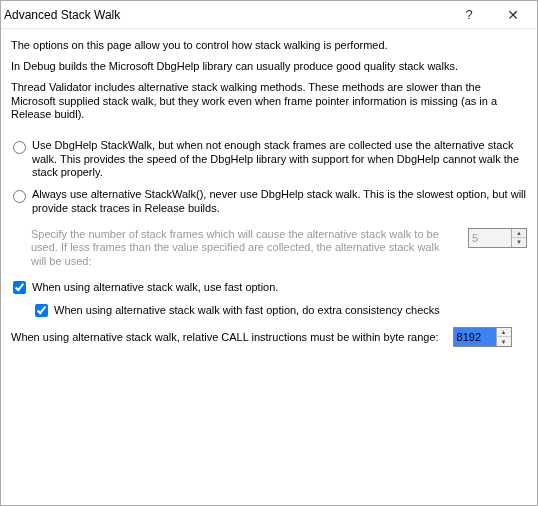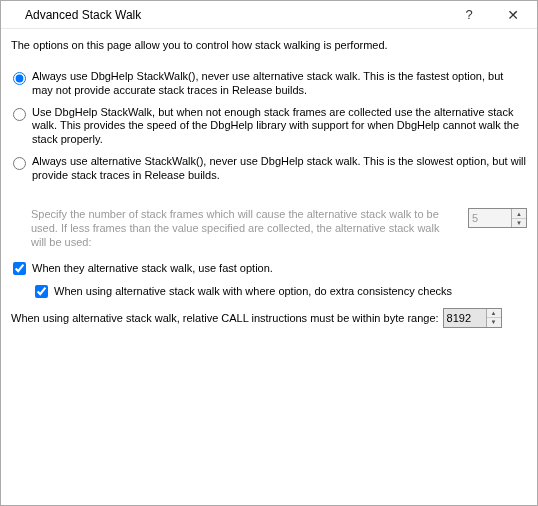--- a/index.html
+++ b/index.html
@@ -18,21 +18,21 @@
     border: 1px solid #aaa;
     display: flex;
     flex-direction: column;
   }
   .titlebar {
     height: 28px;
     background: #fff;
     border-bottom: 1px solid #e8e8e8;
     display: flex;
     align-items: center;
-    padding: 0 2px 0 24px;
+    padding: 0 2px 0 3px;
   }
   .titlebar .title {
     flex: 1;
     font-size: 12px;
   }
   .titlebar .tbtn {
     width: 44px;
     height: 26px;
     display: flex;
     align-items: center;
@@ -54,35 +54,35 @@
     display: flex;
     align-items: flex-start;
     margin: 6px 0 8px 0;
   }
   .radio-row input[type=radio] {
     margin: 2px 6px 0 2px;
     flex-shrink: 0;
   }
   .radio-row label { line-height: 1.25; }
   .indent-block {
-    margin: 18px 0 6px 20px;
+    margin: 4px 0 6px 20px;
     display: flex;
     align-items: flex-start;
     gap: 20px;
   }
   .indent-block .disabled-text {
     color: #9a9a9a;
     line-height: 1.25;
     flex: 1;
   }
   .spinbox {
     display: inline-flex;
     border: 1px solid #8a8a8a;
     height: 20px;
-    background: #e5e5e5;
+    background: #3b82f6;
   }
   .spinbox input {
     width: 42px;
     border: none;
     font-size: 11px;
     padding: 0 3px;
     outline: none;
     background: transparent;
   }
   .spinbox.disabled { background: #f4f4f4; }
@@ -111,21 +111,21 @@
     margin: 6px 0 4px 0;
   }
   .check-row input[type=checkbox] {
     margin: 0 6px 0 2px;
     flex-shrink: 0;
   }
   .check-row.indent { margin-left: 22px; }
   .byte-row {
     display: flex;
     align-items: center;
-    gap: 4px;
+    gap: 14px;
     margin: 6px 0 10px 0;
   }
   .spacer { flex: 1; }
   .buttons {
     display: flex;
     align-items: center;
     gap: 8px;
     margin-top: auto;
     padding-top: 8px;
   }
@@ -135,26 +135,24 @@
 
 <div class="window">
   <div class="titlebar">
     <div class="title">Advanced Stack Walk</div>
     <div class="tbtn">?</div>
     <div class="tbtn close">✕</div>
   </div>
 
   <div class="content">
     <div class="para">The options on this page allow you to control how stack walking is performed.</div>
+    <div class="para">In Debug builds the Microsoft DbgHelp library can usually produce good quality stack walks.</div>
+    <div class="para">Thread Validator includes alternative stack walking methods. These methods are slower than the Microsoft supplied stack walk, but they work even when frame pointer information is missing (as in a Release buidl).</div>
 
     <div class="radio-group">
-      <div class="radio-row">
-        <input type="radio" name="sw" checked="" style="">
-        <label>Always use DbgHelp StackWalk(), never use alternative stack walk. This is the fastest option, but may not provide accurate stack traces in Release builds.</label>
-      </div>
       <div class="radio-row">
         <input type="radio" name="sw" style="">
         <label>Use DbgHelp StackWalk, but when not enough stack frames are collected use the alternative stack walk. This provides the speed of the DbgHelp library with support for when DbgHelp cannot walk the stack properly.</label>
       </div>
       <div class="radio-row">
         <input type="radio" name="sw" style="">
         <label>Always use alternative StackWalk(), never use DbgHelp stack walk. This is the slowest option, but will provide stack traces in Release builds.</label>
       </div>
     </div>
 
@@ -164,25 +162,25 @@
         <input type="text" disabled="" value="5" style="">
         <div class="spin-btns">
           <div>▲</div>
           <div>▼</div>
         </div>
       </div>
     </div>
 
     <div class="check-row">
       <input type="checkbox" checked="" style="">
-      <label>When they alternative stack walk, use fast option.</label>
+      <label>When using alternative stack walk, use fast option.</label>
     </div>
     <div class="check-row indent">
       <input type="checkbox" checked="" style="">
-      <label>When using alternative stack walk with where option, do extra consistency checks</label>
+      <label>When using alternative stack walk with fast option, do extra consistency checks</label>
     </div>
 
     <div class="byte-row">
       <span>When using alternative stack walk, relative CALL instructions must be within byte range:</span>
       <div class="spinbox">
         <input type="text" value="8192" style="">
         <div class="spin-btns">
           <div>▲</div>
           <div>▼</div>
         </div>

